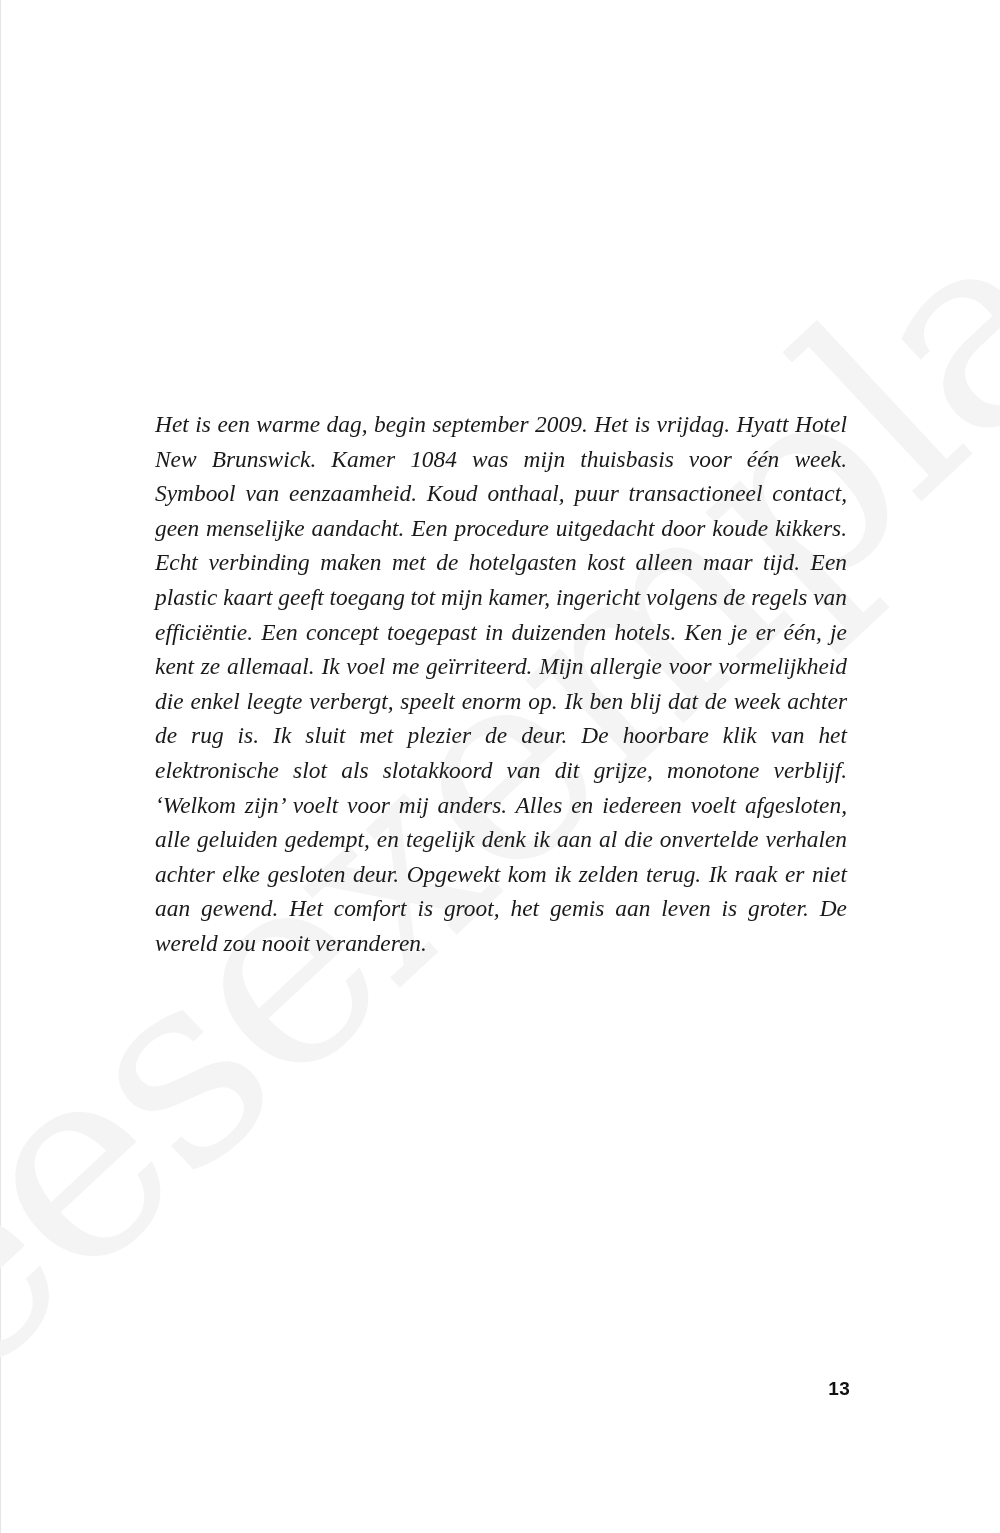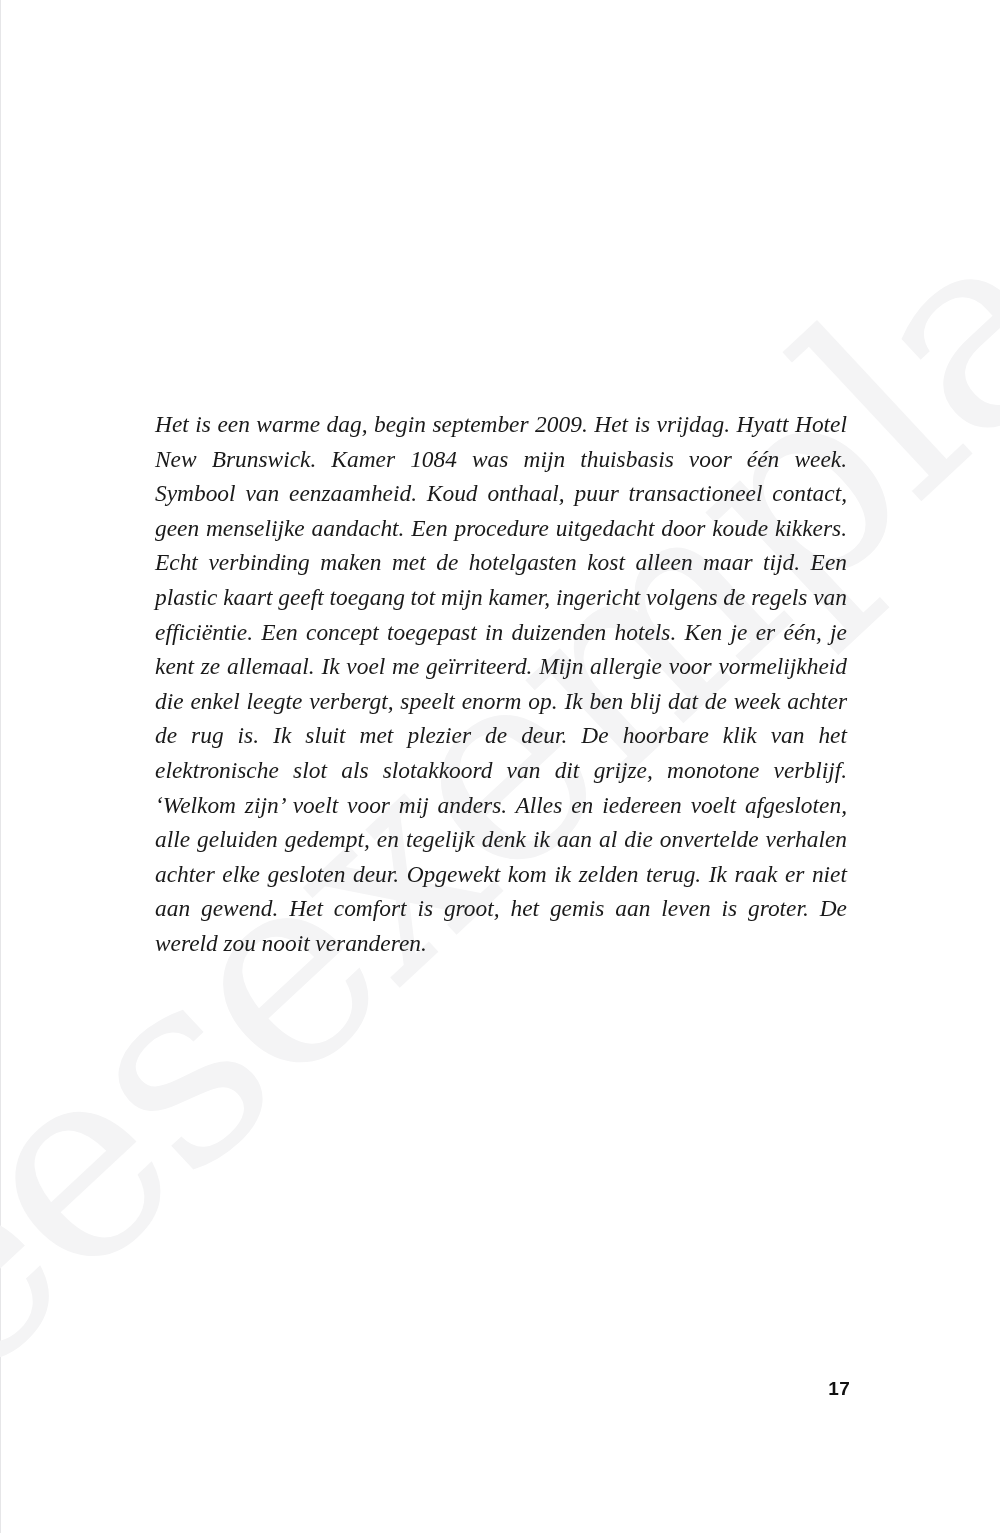--- a/index.html
+++ b/index.html
@@ -109,15 +109,15 @@
 
   <div class="watermark-layer">
     <div class="watermark-text">Leesexemplaar</div>
   </div>
 
   <div class="content">
 
     <p class="body-text">Het is een warme dag, begin september 2009. Het is vrijdag. Hyatt Hotel New Brunswick. Kamer 1084 was mijn thuisbasis voor één week. Symbool van eenzaamheid. Koud onthaal, puur transactioneel contact, geen menselijke aandacht. Een procedure uitgedacht door koude kikkers. Echt verbinding maken met de hotelgasten kost alleen maar tijd. Een plastic kaart geeft toegang tot mijn kamer, ingericht volgens de regels van efficiëntie. Een concept toegepast in duizenden hotels. Ken je er één, je kent ze allemaal. Ik voel me geïrriteerd. Mijn allergie voor vormelijkheid die enkel leegte verbergt, speelt enorm op. Ik ben blij dat de week achter de rug is. Ik sluit met plezier de deur. De hoorbare klik van het elektronische slot als slotakkoord van dit grijze, monotone verblijf. ‘Welkom zijn’ voelt voor mij anders. Alles en iedereen voelt afgesloten, alle geluiden gedempt, en tegelijk denk ik aan al die onvertelde verhalen achter elke gesloten deur. Opgewekt kom ik zelden terug. Ik raak er niet aan gewend. Het comfort is groot, het gemis aan leven is groter. De wereld zou nooit veranderen.</p>
   </div>
 
-  <div class="folio">17</div>
+  <div class="folio">13</div>
 
 </div>
 
 </body></html>

